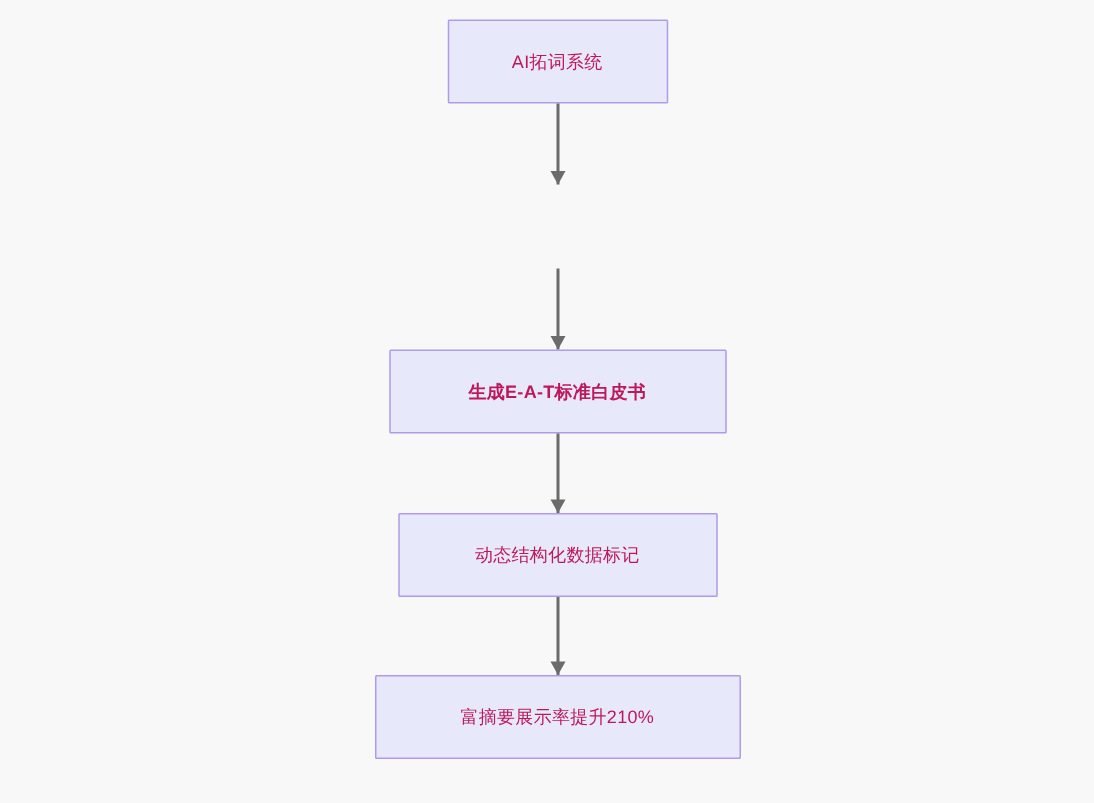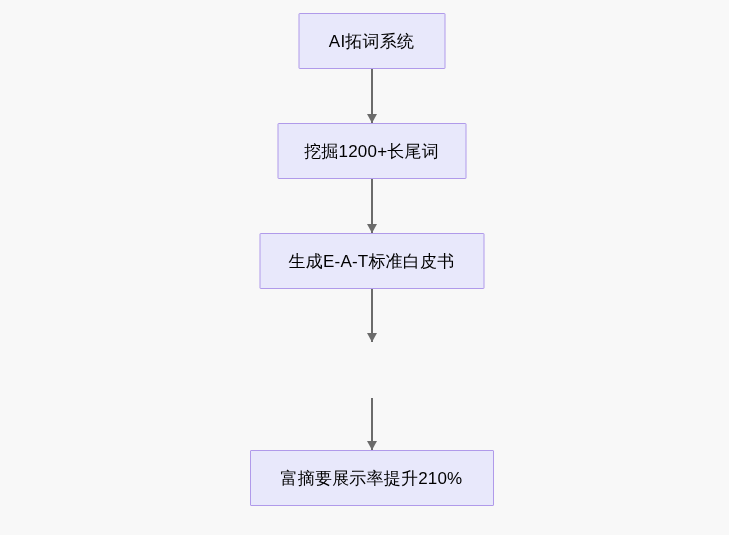--- a/index.html
+++ b/index.html
@@ -25,23 +25,23 @@
     height: 56px;
     background: #e8e8fb;
     border: 1.5px solid #b09aea;
     border-radius: 1px;
     display: flex;
     align-items: center;
     justify-content: center;
     transform: translateX(-50%);
   }
   .node-label {
-    font-size: 17px;
+    font-size: 12px;
     line-height: 1;
-    color: #000000;
+    color: #be185d;
     letter-spacing: 0.2px;
     white-space: nowrap;
   }
   .edge {
     position: absolute;
     transform: translateX(-50%);
     width: 14px;
     pointer-events: none;
   }
   .edge-line {
@@ -72,38 +72,38 @@
 
   <div class="node" style="left:371.5px; top:13px; width:147px;">
     <span class="node-label">AI拓词系统</span>
   </div>
 
   <div class="edge" style="left:371.5px; top:69px; height:54px;">
     <div class="edge-line"></div>
     <div class="edge-arrow"></div>
   </div>
 
-  <div class="node" style="left:371.5px; top:123px; width:189px;">
-    <span class="node-label">挖掘1200+长尾词</span>
-  </div>
 
   <div class="edge" style="left:371.5px; top:179px; height:54px;">
     <div class="edge-line"></div>
     <div class="edge-arrow"></div>
   </div>
 
-  <div class="node" style="left:371.5px; top:233px; width:225px;">
+  <div class="node" style="left:371.5px; top:233px; width:225px;font-weight:bold;">
     <span class="node-label">生成E-A-T标准白皮书</span>
   </div>
 
   <div class="edge" style="left:371.5px; top:289px; height:53px;">
     <div class="edge-line"></div>
     <div class="edge-arrow"></div>
   </div>
 
+  <div class="node" style="left:371.5px; top:342px; width:213px;">
+    <span class="node-label">动态结构化数据标记</span>
+  </div>
 
   <div class="edge" style="left:371.5px; top:398px; height:52px;">
     <div class="edge-line"></div>
     <div class="edge-arrow"></div>
   </div>
 
   <div class="node" style="left:371.5px; top:450px; width:244px;">
     <span class="node-label">富摘要展示率提升210%</span>
   </div>
 

